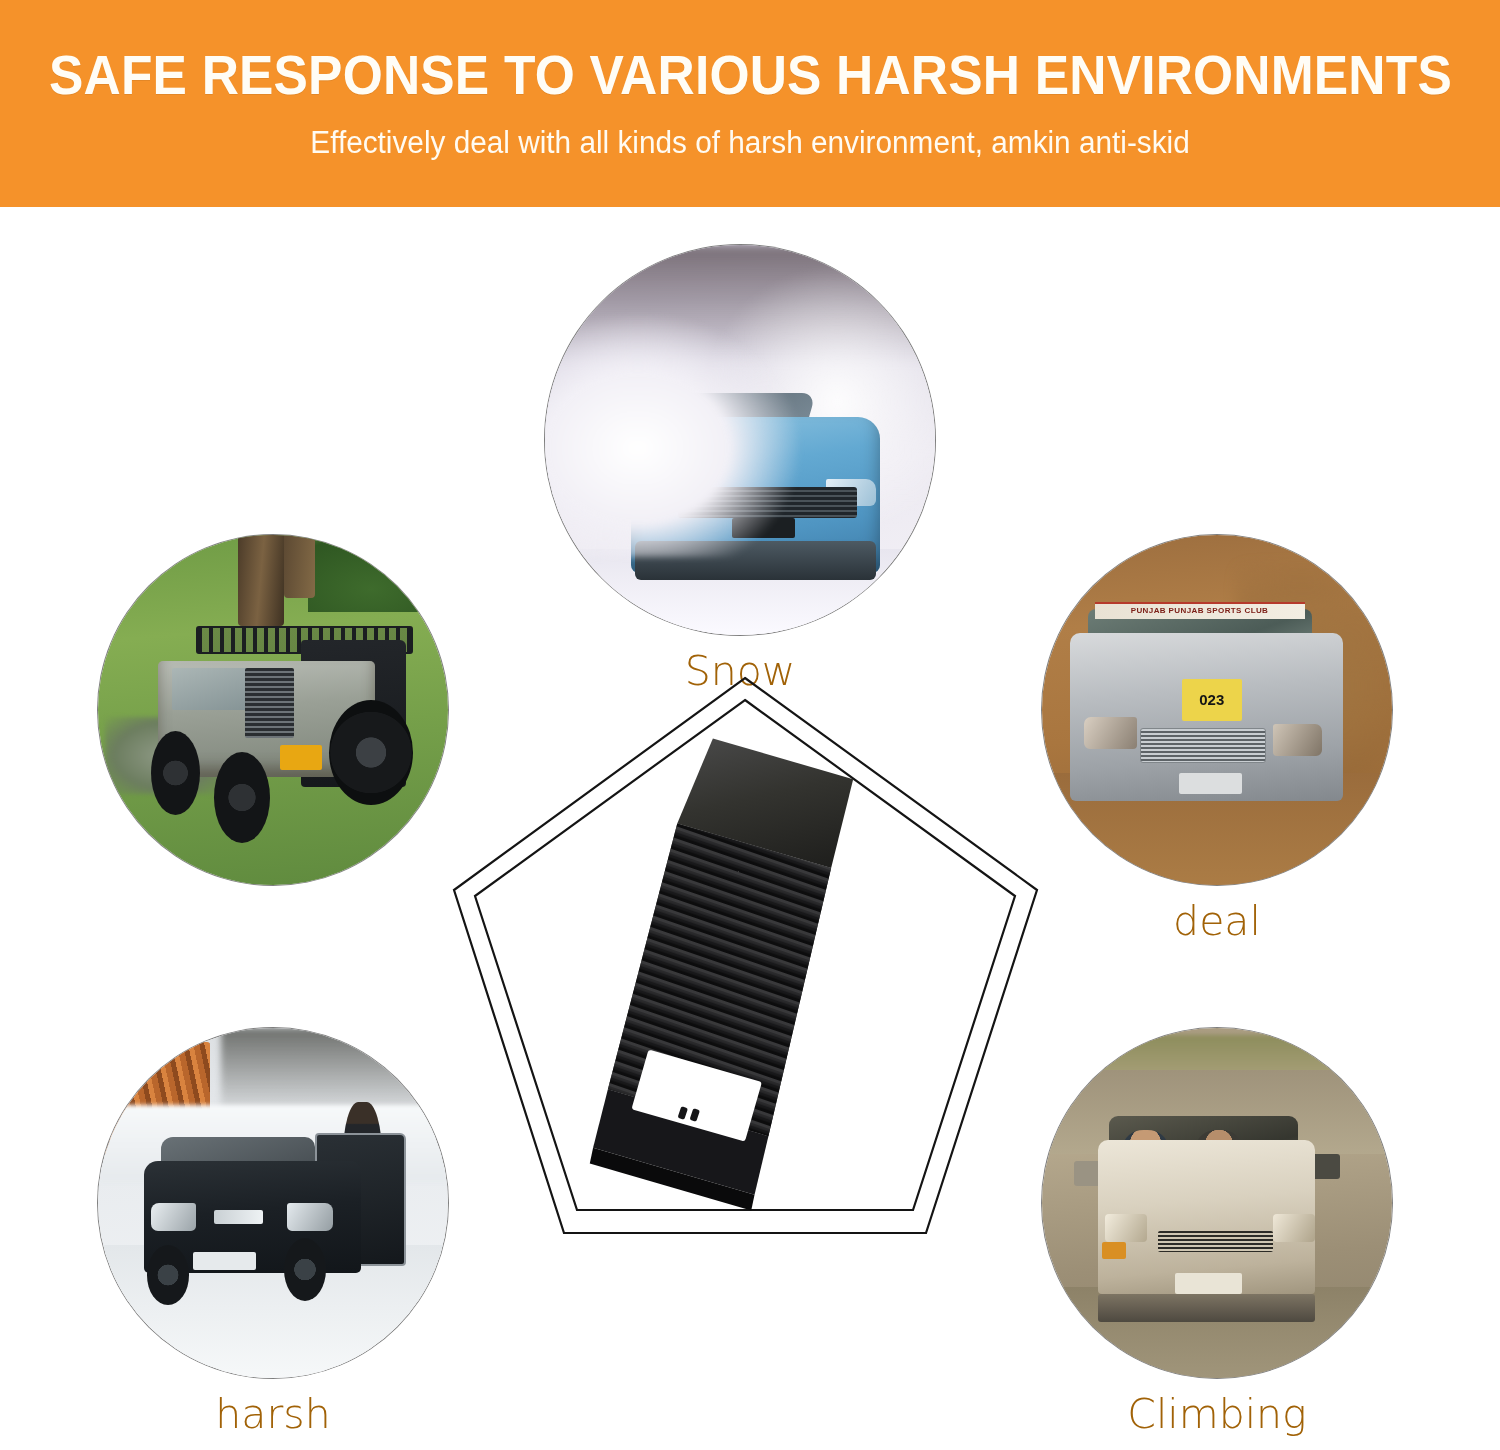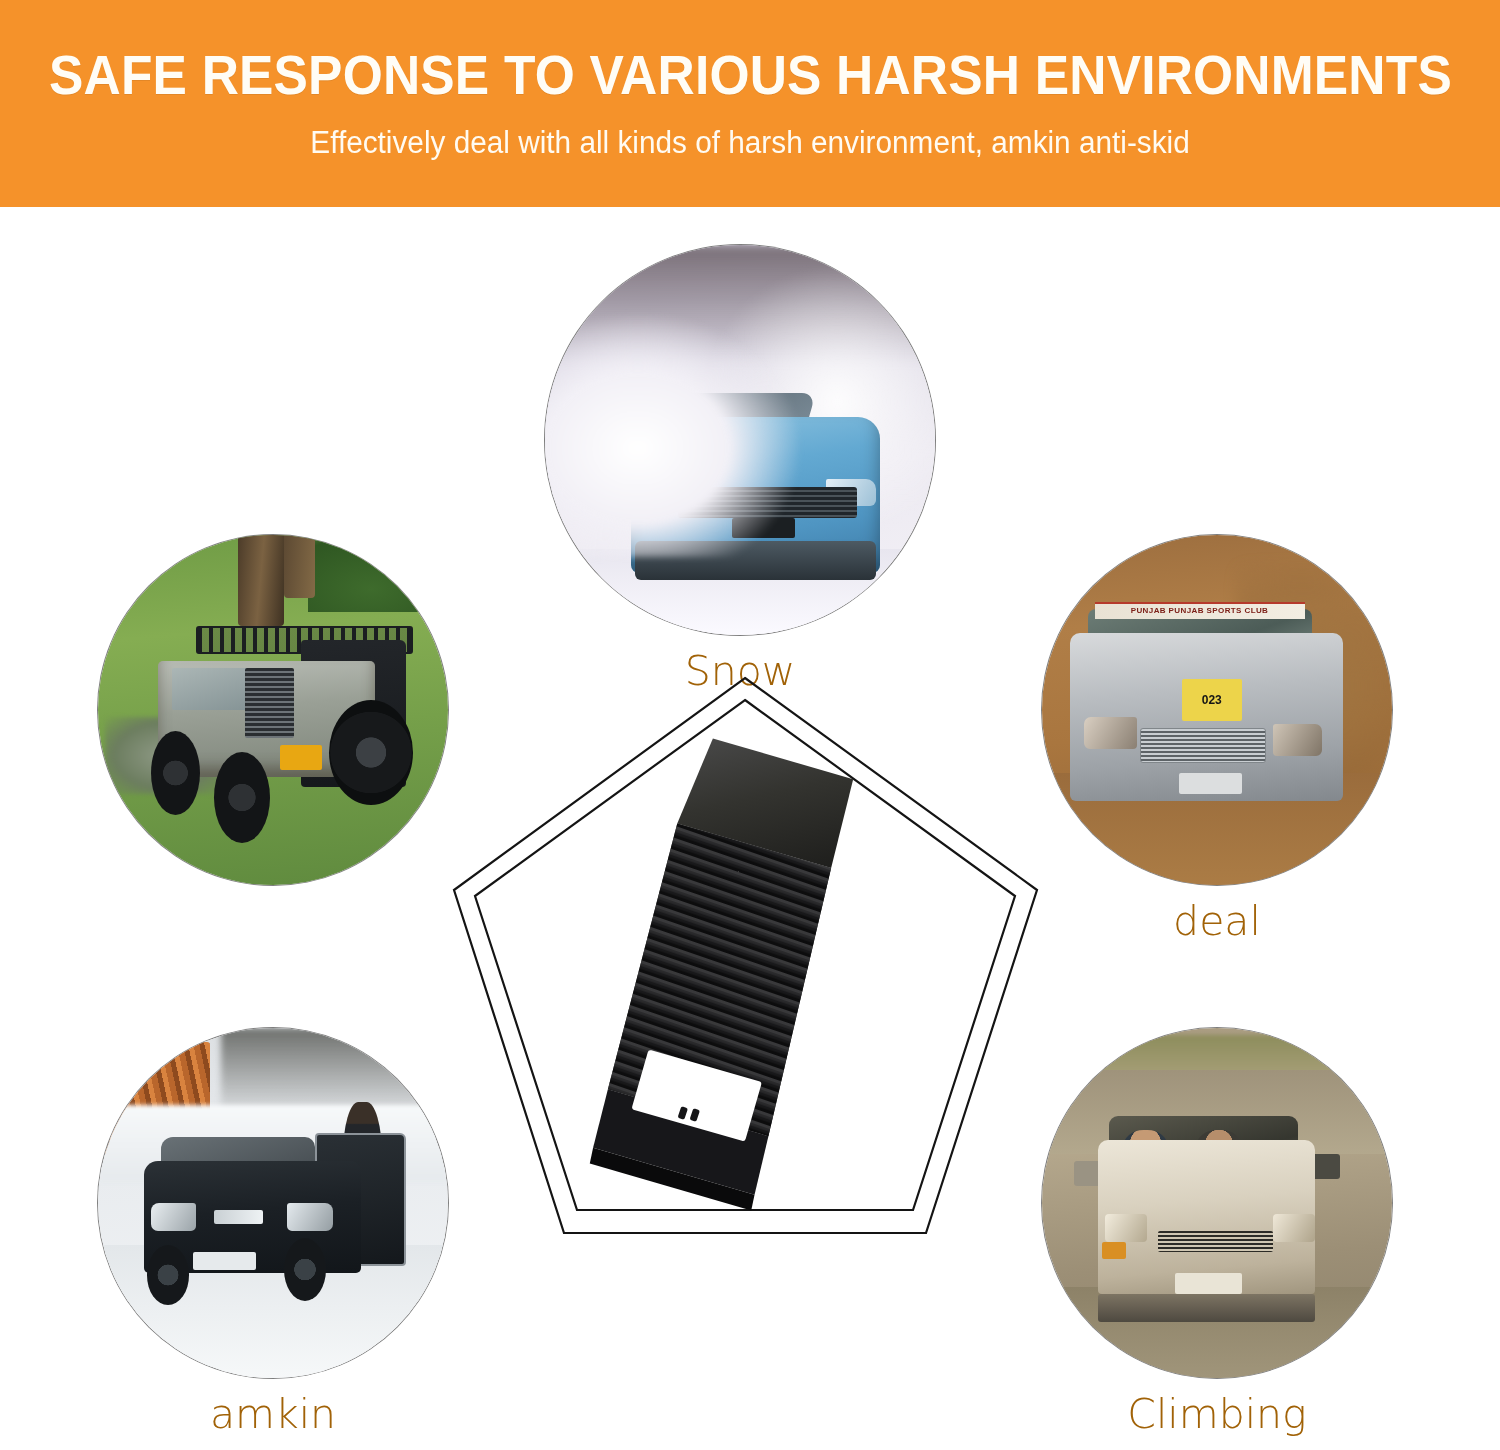--- a/index.html
+++ b/index.html
@@ -137,21 +137,21 @@
   .suz-banner { left:15%; top:19%; width:60%; height:5%;
     background:linear-gradient(90deg,#e9e2d4,#f3eee2); border-top:2px solid #b63a2c; }
   .suz-banner-txt { position:absolute; left:15%; top:18.6%; width:60%; height:6%;
     font-size:8px; letter-spacing:.4px; color:#7d2018; font-weight:bold;
     display:flex; align-items:center; justify-content:center;
     font-family:"Liberation Sans", sans-serif; white-space:nowrap; }
   .suz-num { left:40%; top:41%; width:17%; height:12%;
     background:#edd44a; border-radius:2px; }
   .suz-num-txt { position:absolute; left:40%; top:41%; width:17%; height:12%;
     display:flex; align-items:center; justify-content:center;
-    font-size:12px; font-weight:bold; color:#151515;
+    font-size:15px; font-weight:bold; color:#151515;
     font-family:"Liberation Sans", sans-serif;text-align:center; }
   .suz-grille { left:28%; top:55%; width:36%; height:10%;
     background:repeating-linear-gradient(180deg,#c9ced2 0 2px,#5d6367 2px 4px);
     border:1px solid #80868a; border-radius:3px; }
   .suz-lamp-l { left:12%; top:52%; width:15%; height:9%;
     background:linear-gradient(120deg,#d9cfc2,#8a7f72); border-radius:7px 3px 4px 6px; }
   .suz-lamp-r { left:66%; top:54%; width:14%; height:9%;
     background:linear-gradient(120deg,#cfc5b7,#7f7466); border-radius:3px 7px 6px 4px; }
   .suz-plate { left:39%; top:68%; width:18%; height:6%;
     background:#dcdedf; border-radius:2px; }
@@ -309,21 +309,21 @@
       <div class="layer crv-wind"></div>
       <div class="layer crv-body"></div>
       <div class="layer crv-lamp-l"></div>
       <div class="layer crv-lamp-r"></div>
       <div class="layer crv-badge"></div>
       <div class="layer crv-plate"></div>
       <div class="layer crv-wheel-a"></div>
       <div class="layer crv-wheel-b"></div>
     </div>
   </div>
-  <div class="node-label">amkin</div>
+  <div class="node-label">harsh</div>
 </div>
 
 <div class="photo-node" style="left:1042px; top:1028px; width:350px;">
   <div class="circle" style="width:350px; height:350px;">
     <div class="scene">
       <div class="layer clb-bg"></div>
       <div class="layer clb-grass"></div>
       <div class="layer clb-road"></div>
       <div class="layer clb-ground"></div>
       <div class="layer van-mirror-l"></div>

